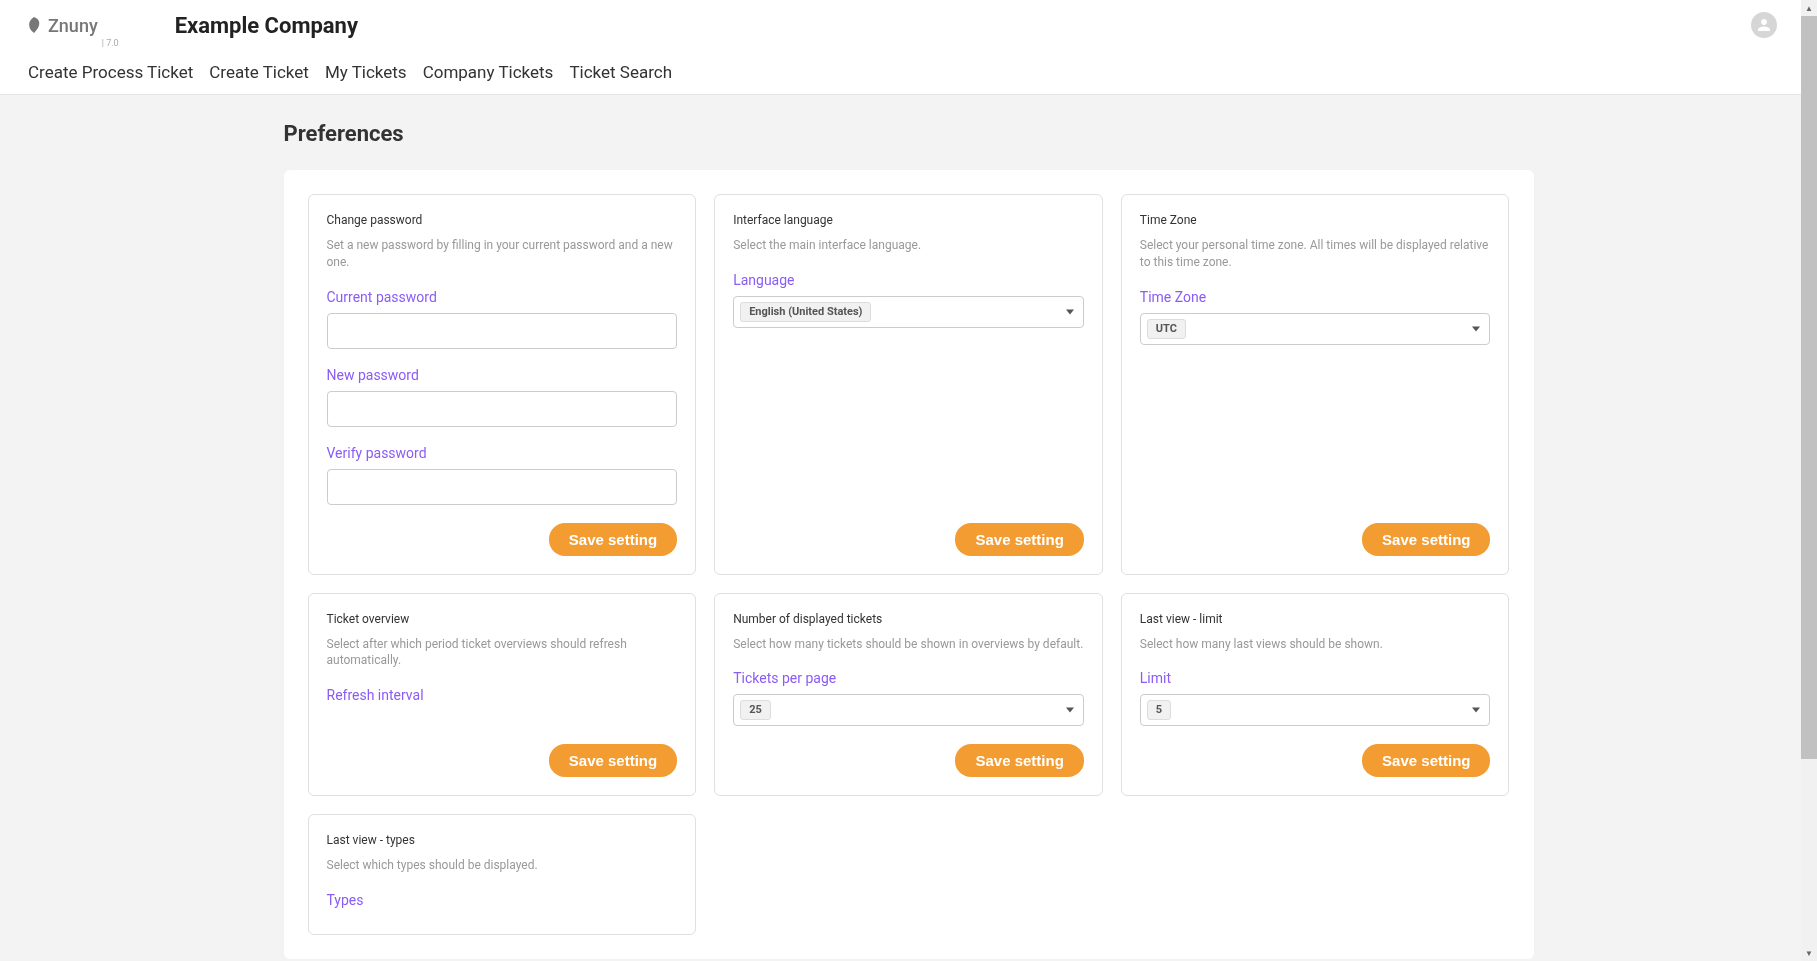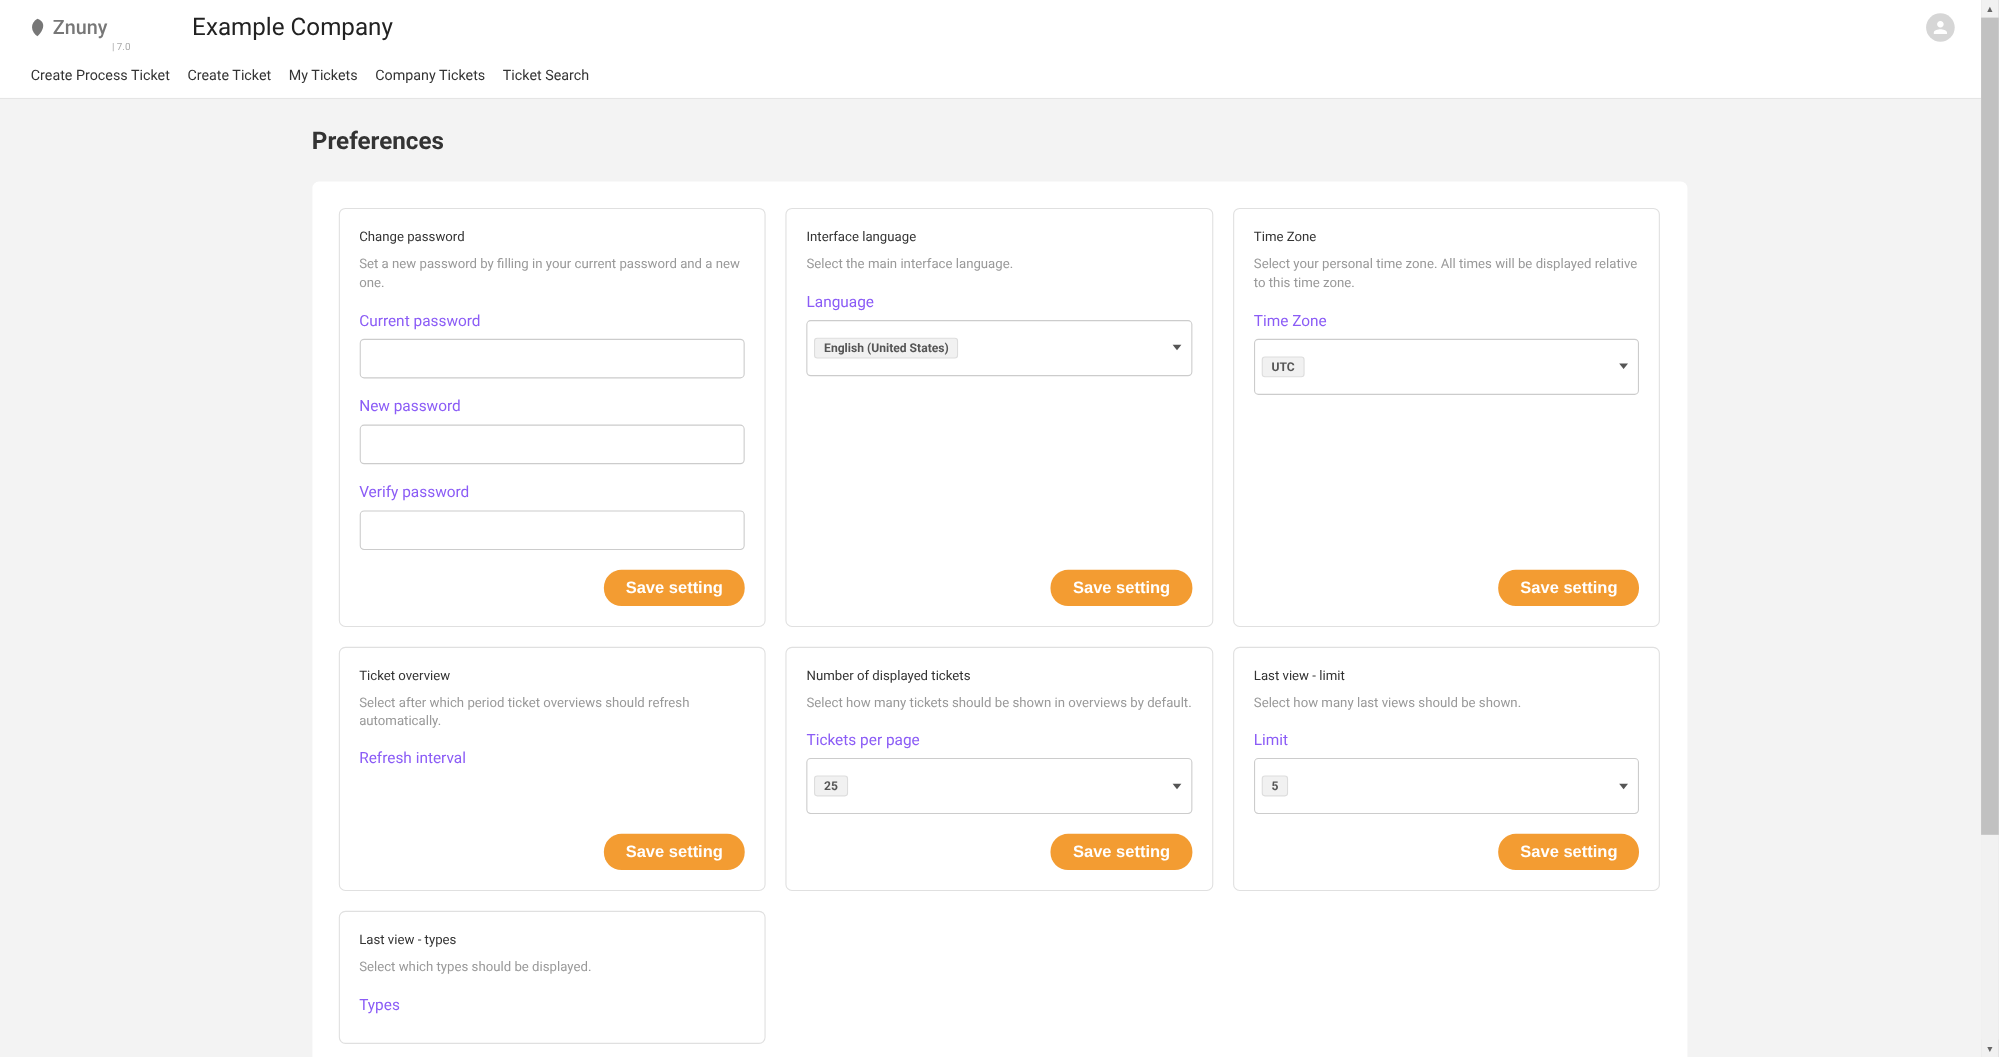--- a/index.html
+++ b/index.html
@@ -41,21 +41,21 @@
     }
     .logo-version {
       color: #aaa;
       font-size: 9px;
       margin-left: 4px;
       position: relative;
       top: 18px;
     }
     .company-name {
       font-size: 22px;
-      font-weight: normal;
+      font-weight: bold;
       color: #222;
     }
     .avatar {
       width: 26px;
       height: 26px;
       background: #d6d6d6;
       border-radius: 50%;
       display: flex;
       align-items: center;
       justify-content: center;
@@ -68,21 +68,21 @@
     }
     .nav {
       display: flex;
       padding: 12px 28px;
       border-bottom: 1px solid #e5e5e5;
       background: #fff;
     }
     .nav-item {
       margin-right: 16px;
       color: #333;
-      font-size: 13px;
+      font-size: 17px;
       cursor: pointer;
     }
     .content-wrapper {
       background: #f3f3f3;
       min-height: calc(100vh - 100px);
       padding: 26px 0;
     }
     .content {
       max-width: 1290px;
       margin: 0 auto;
@@ -142,25 +142,24 @@
       position: relative;
       width: 100%;
       margin-bottom: 18px;
     }
     .select-input {
       width: 100%;
       border: 1px solid #ccc;
       border-radius: 4px;
       padding: 5px 28px 5px 6px;
       font-size: 12px;
-      height: 51px;
+      height: 32px;
       background: #fff;
       cursor: pointer;
       display: flex;
-      align-items: center;
     }
     .select-pill {
       display: inline-block;
       background: #f1f1f1;
       border: 1px solid #ddd;
       border-radius: 3px;
       padding: 2px 8px;
       font-size: 11px;
       color: #555;
       font-weight: bold;

